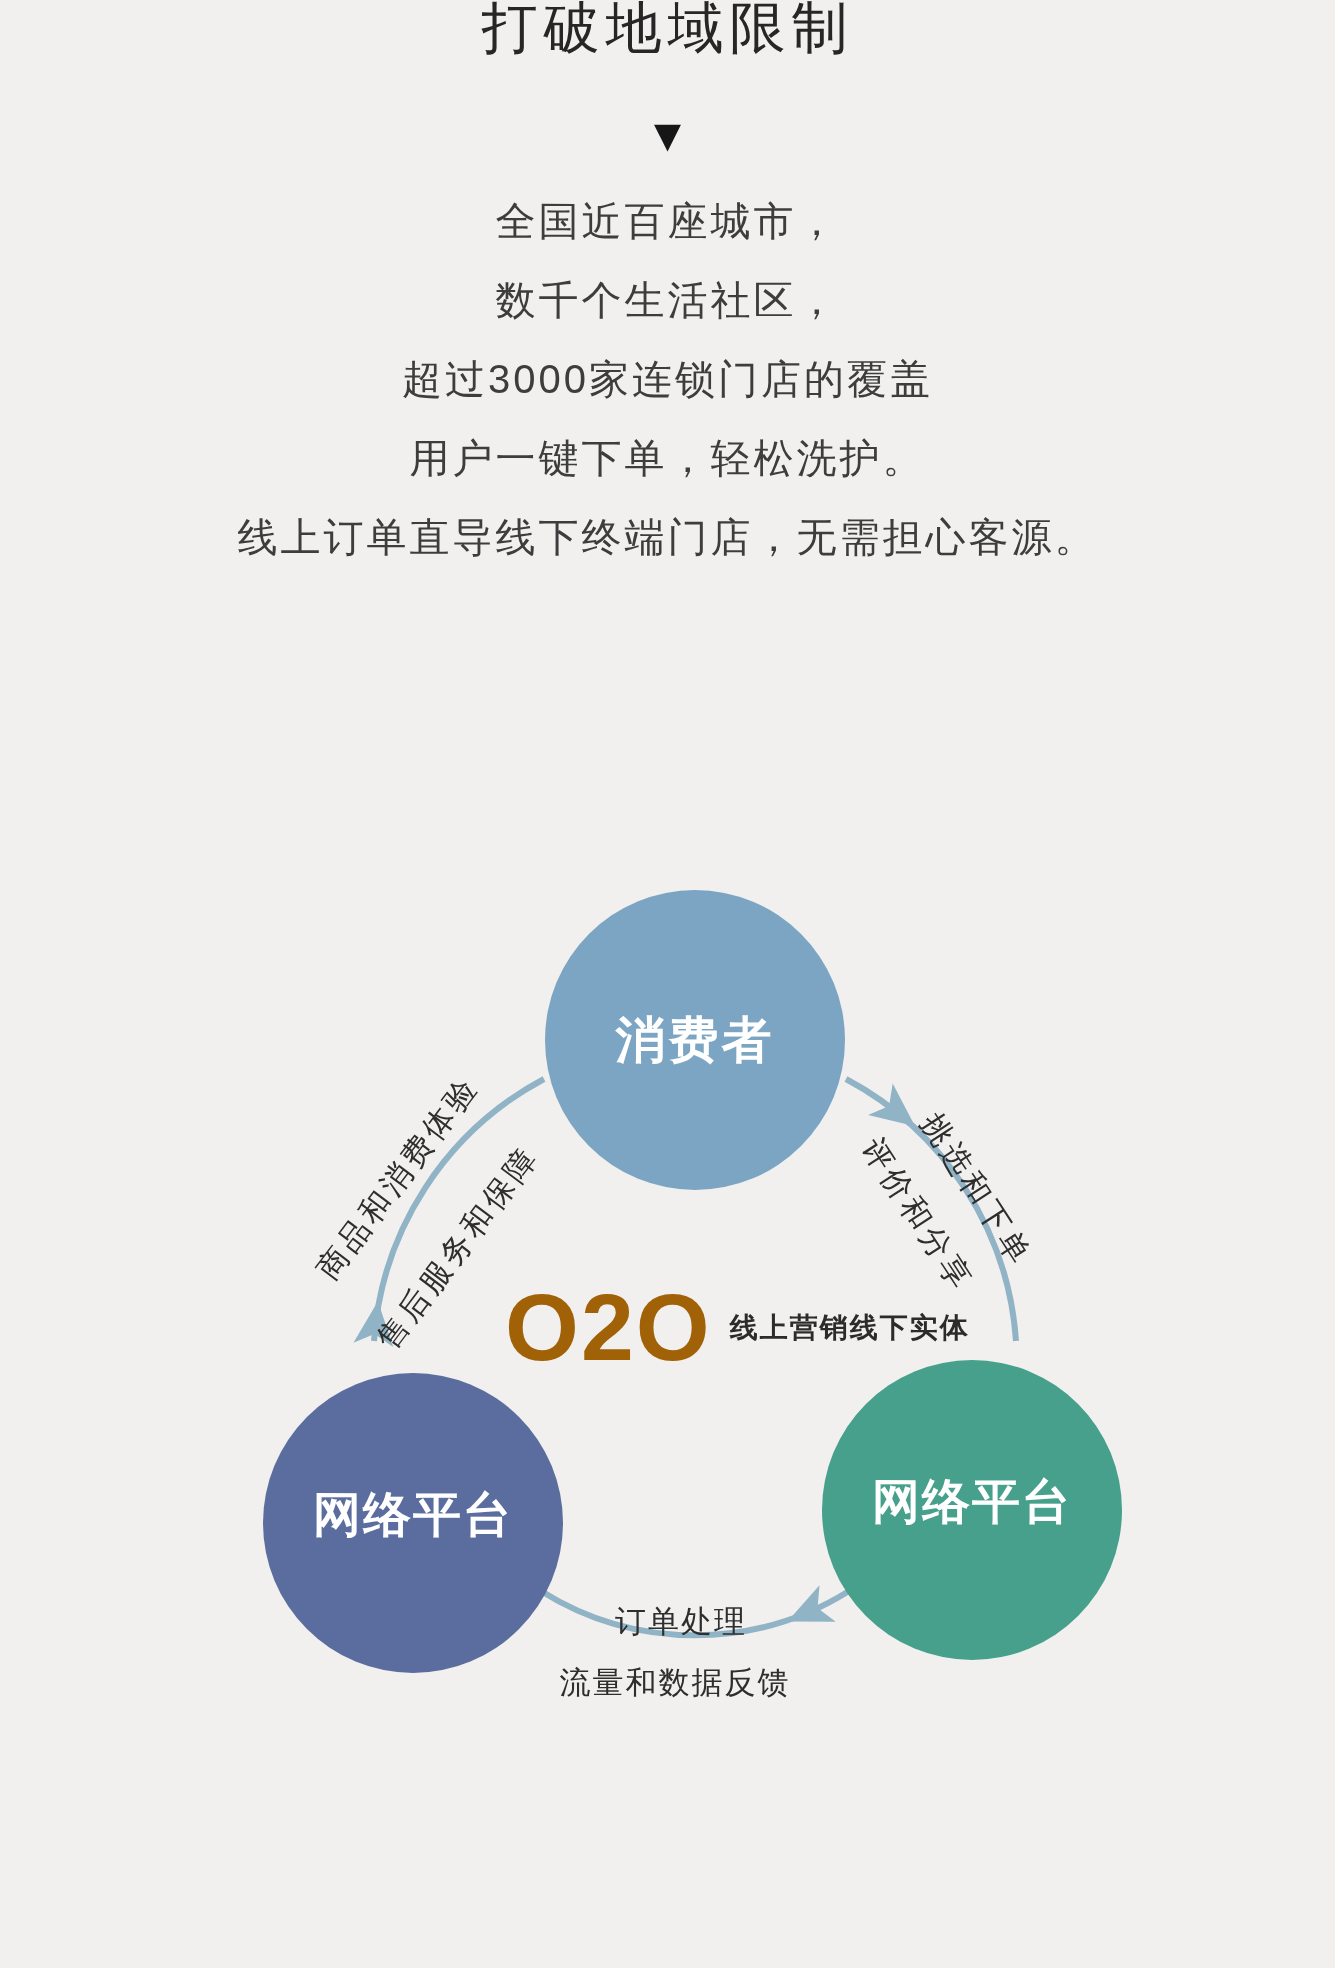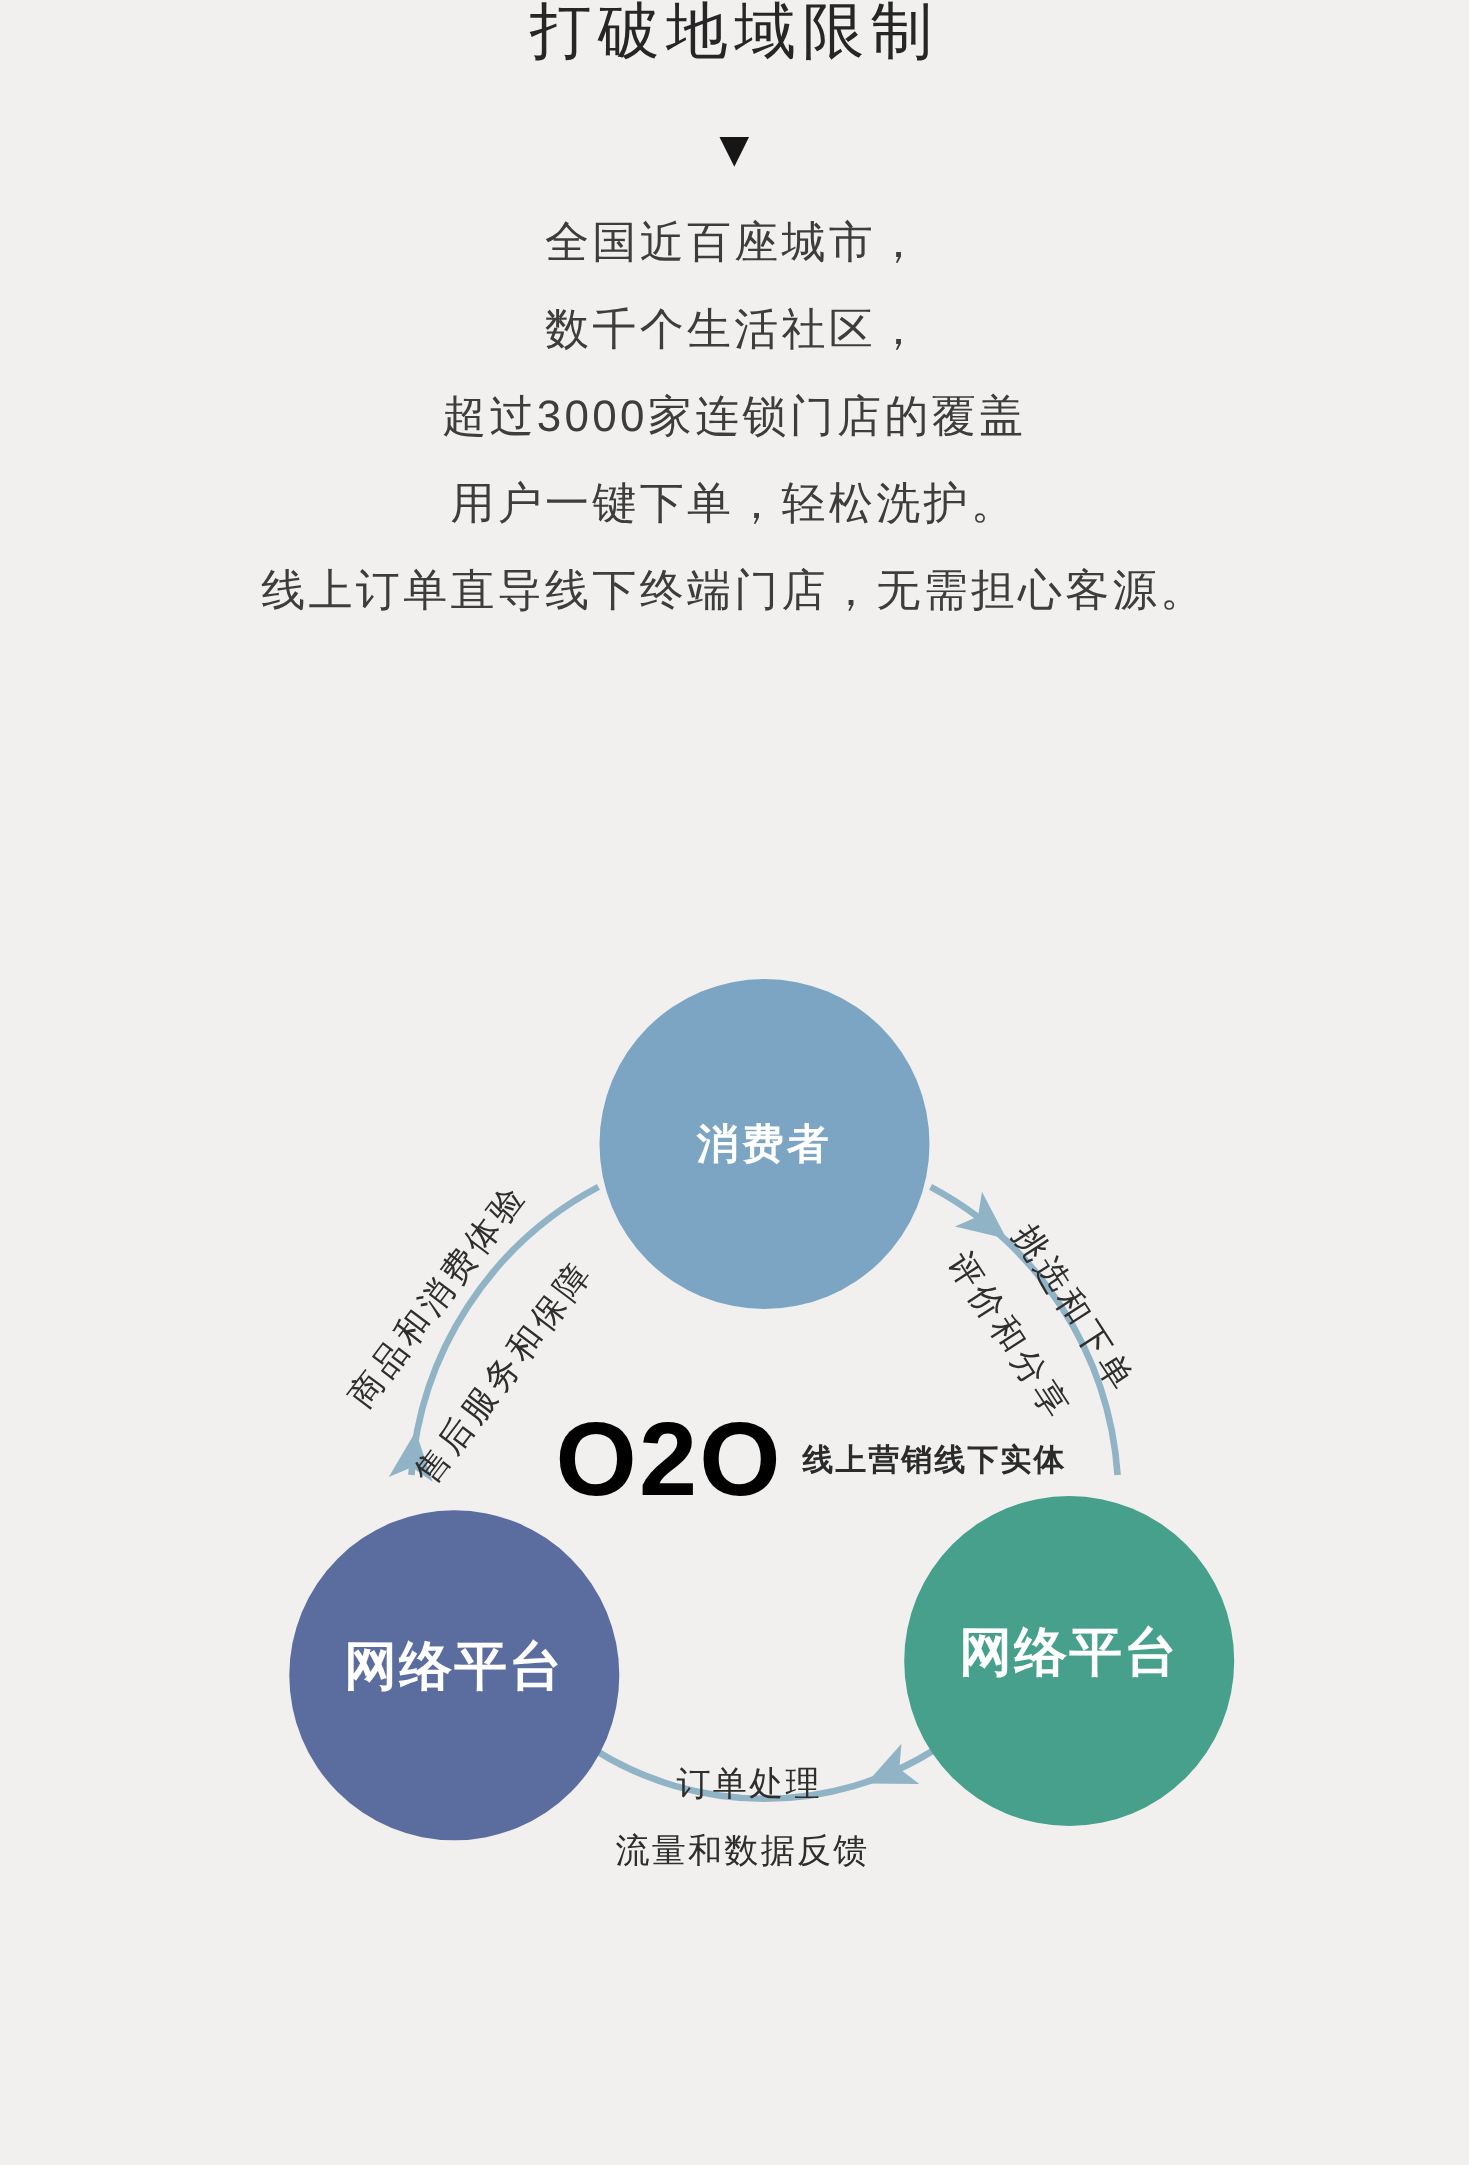--- a/index.html
+++ b/index.html
@@ -50,36 +50,36 @@
   .node-label {
     position: absolute;
     width: 300px;
     display: flex;
     align-items: center;
     justify-content: center;
     color: #ffffff;
     font-weight: bold;
     white-space: nowrap;
   }
-  .node-label.consumer { left: 545px; top: 990px;  height: 100px; font-size: 38px; letter-spacing: 3px; }
+  .node-label.consumer { left: 545px; top: 990px;  height: 100px; font-size: 50px; letter-spacing: 3px; }
   .node-label.store    { left: 263px; top: 1465px; height: 100px; font-size: 48px; letter-spacing: 2px; }
   .node-label.platform { left: 822px; top: 1452px; height: 100px; font-size: 48px; letter-spacing: 2px; }
   .center-group {
     position: absolute;
     left: 505px; top: 1280px;
     display: flex;
     flex-direction: row;
     align-items: center;
     gap: 18px;
   }
   .o2o-logo {
     font-size: 95px;
     font-weight: bold;
     line-height: 1.0;
-    color: #000000;
+    color: #a16207;
     letter-spacing: 2px;
   }
   .center-taglines {
     display: flex;
     flex-direction: row;
     justify-content: center;
     font-family: Liberation Serif, serif;
   }
   .center-taglines div {
     font-size: 28px;

